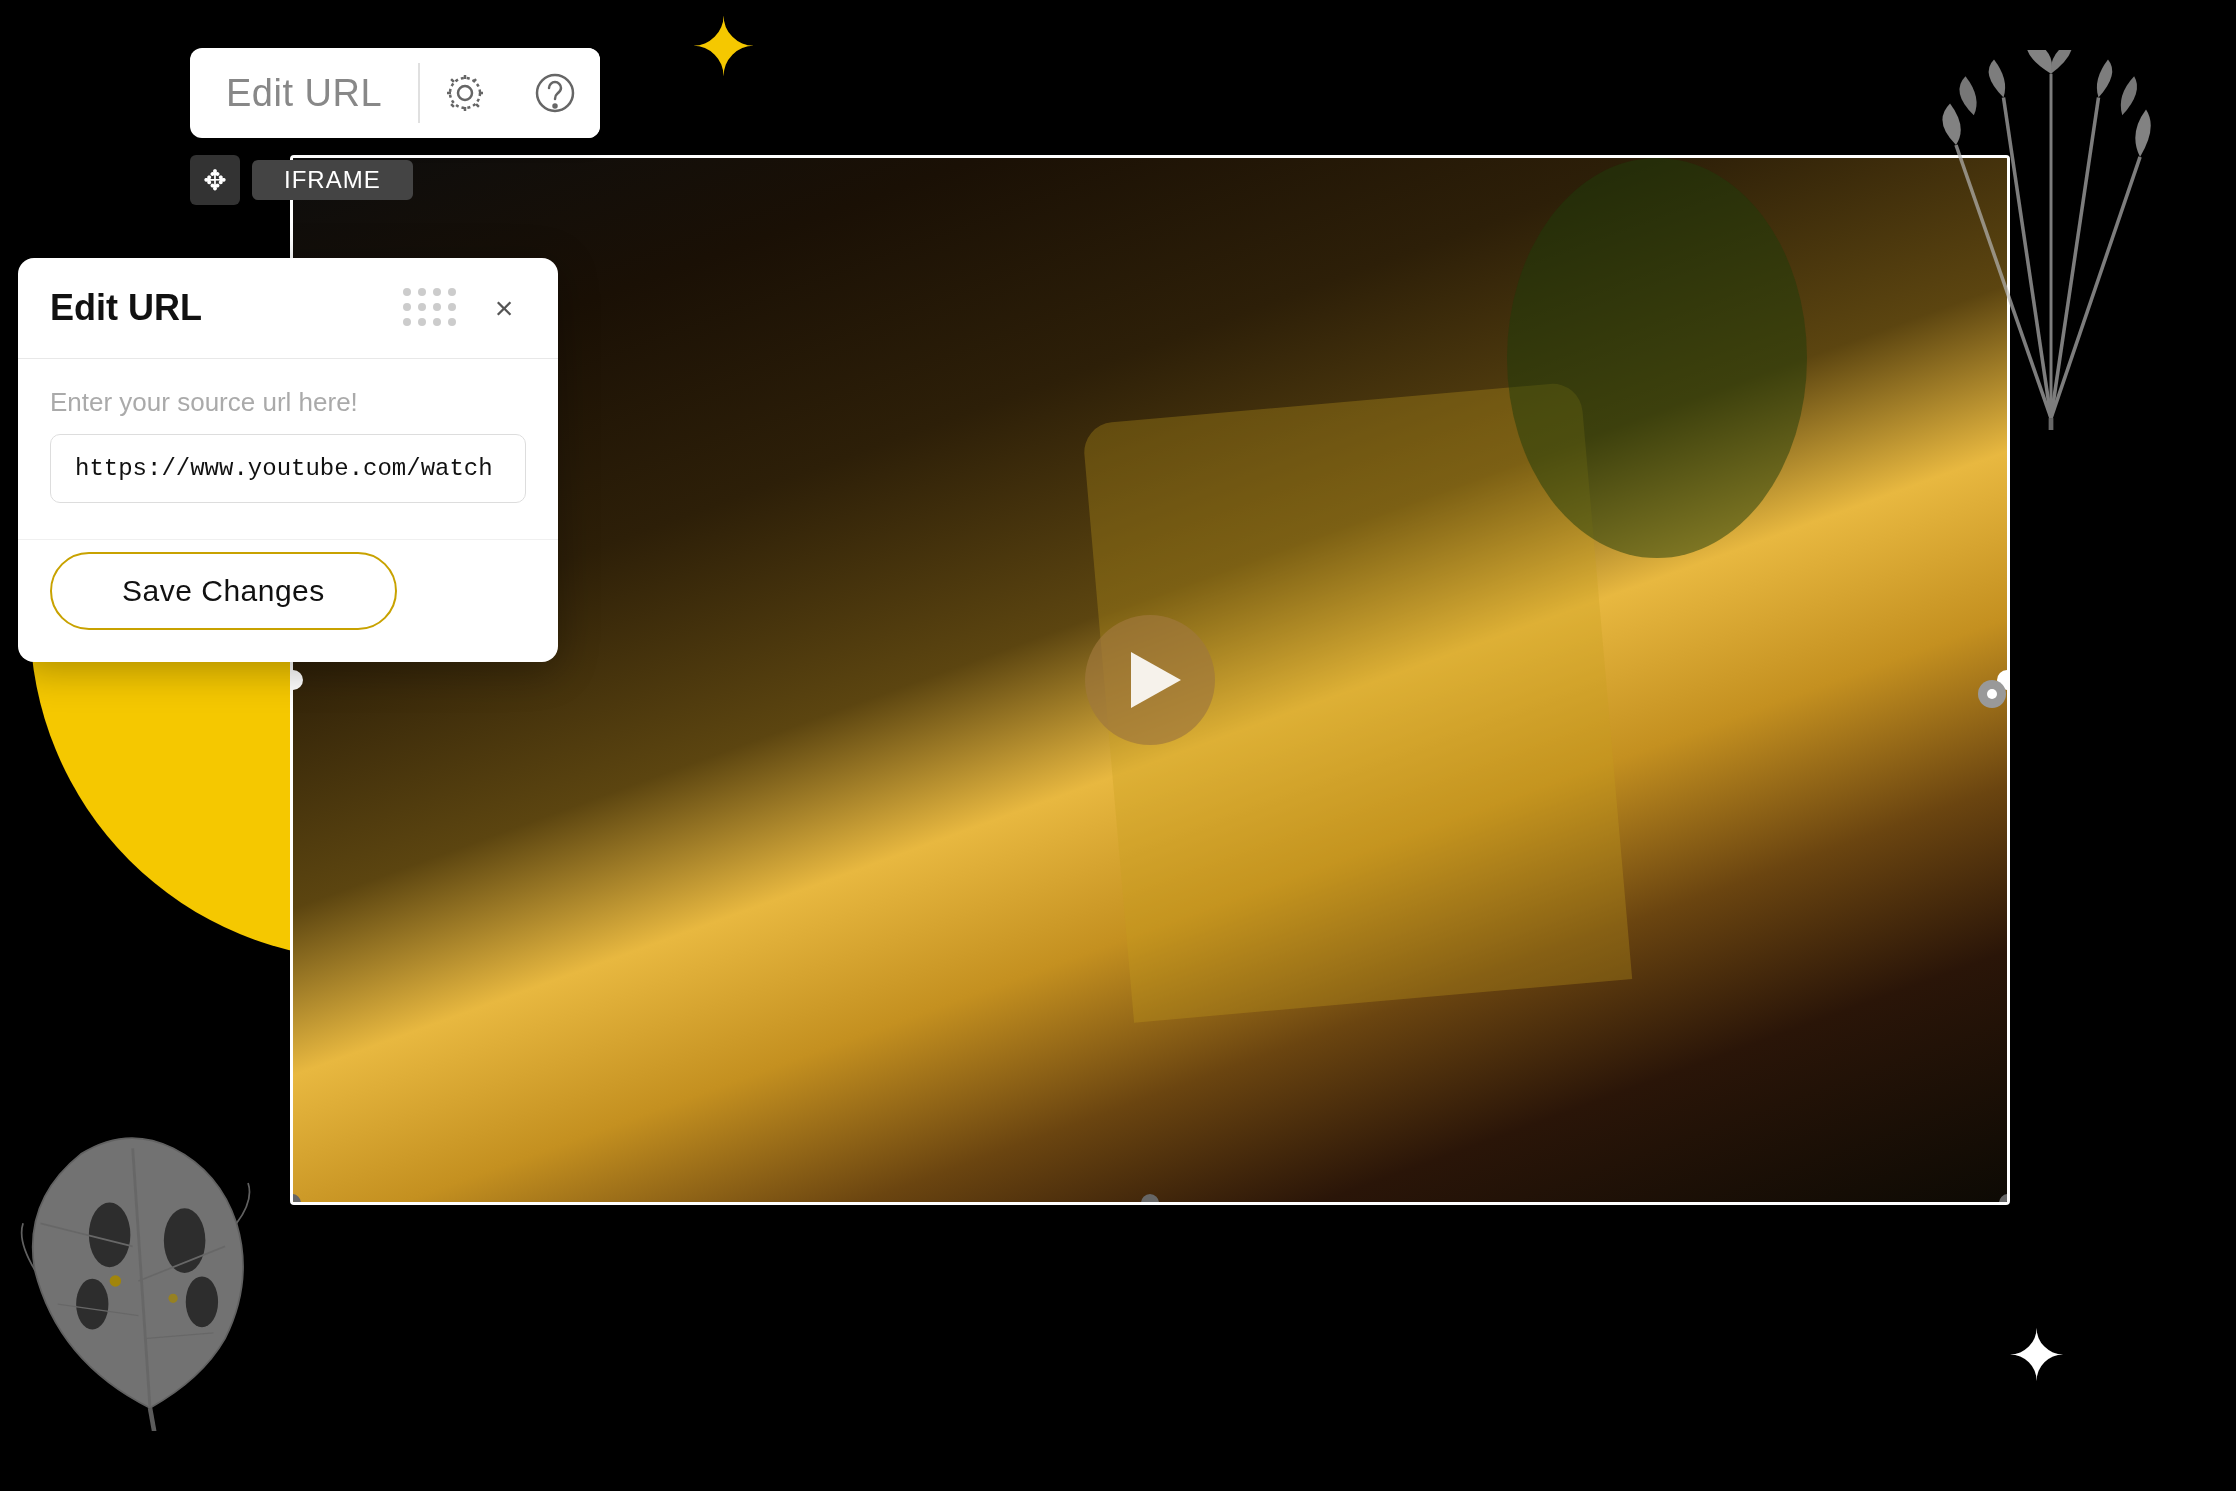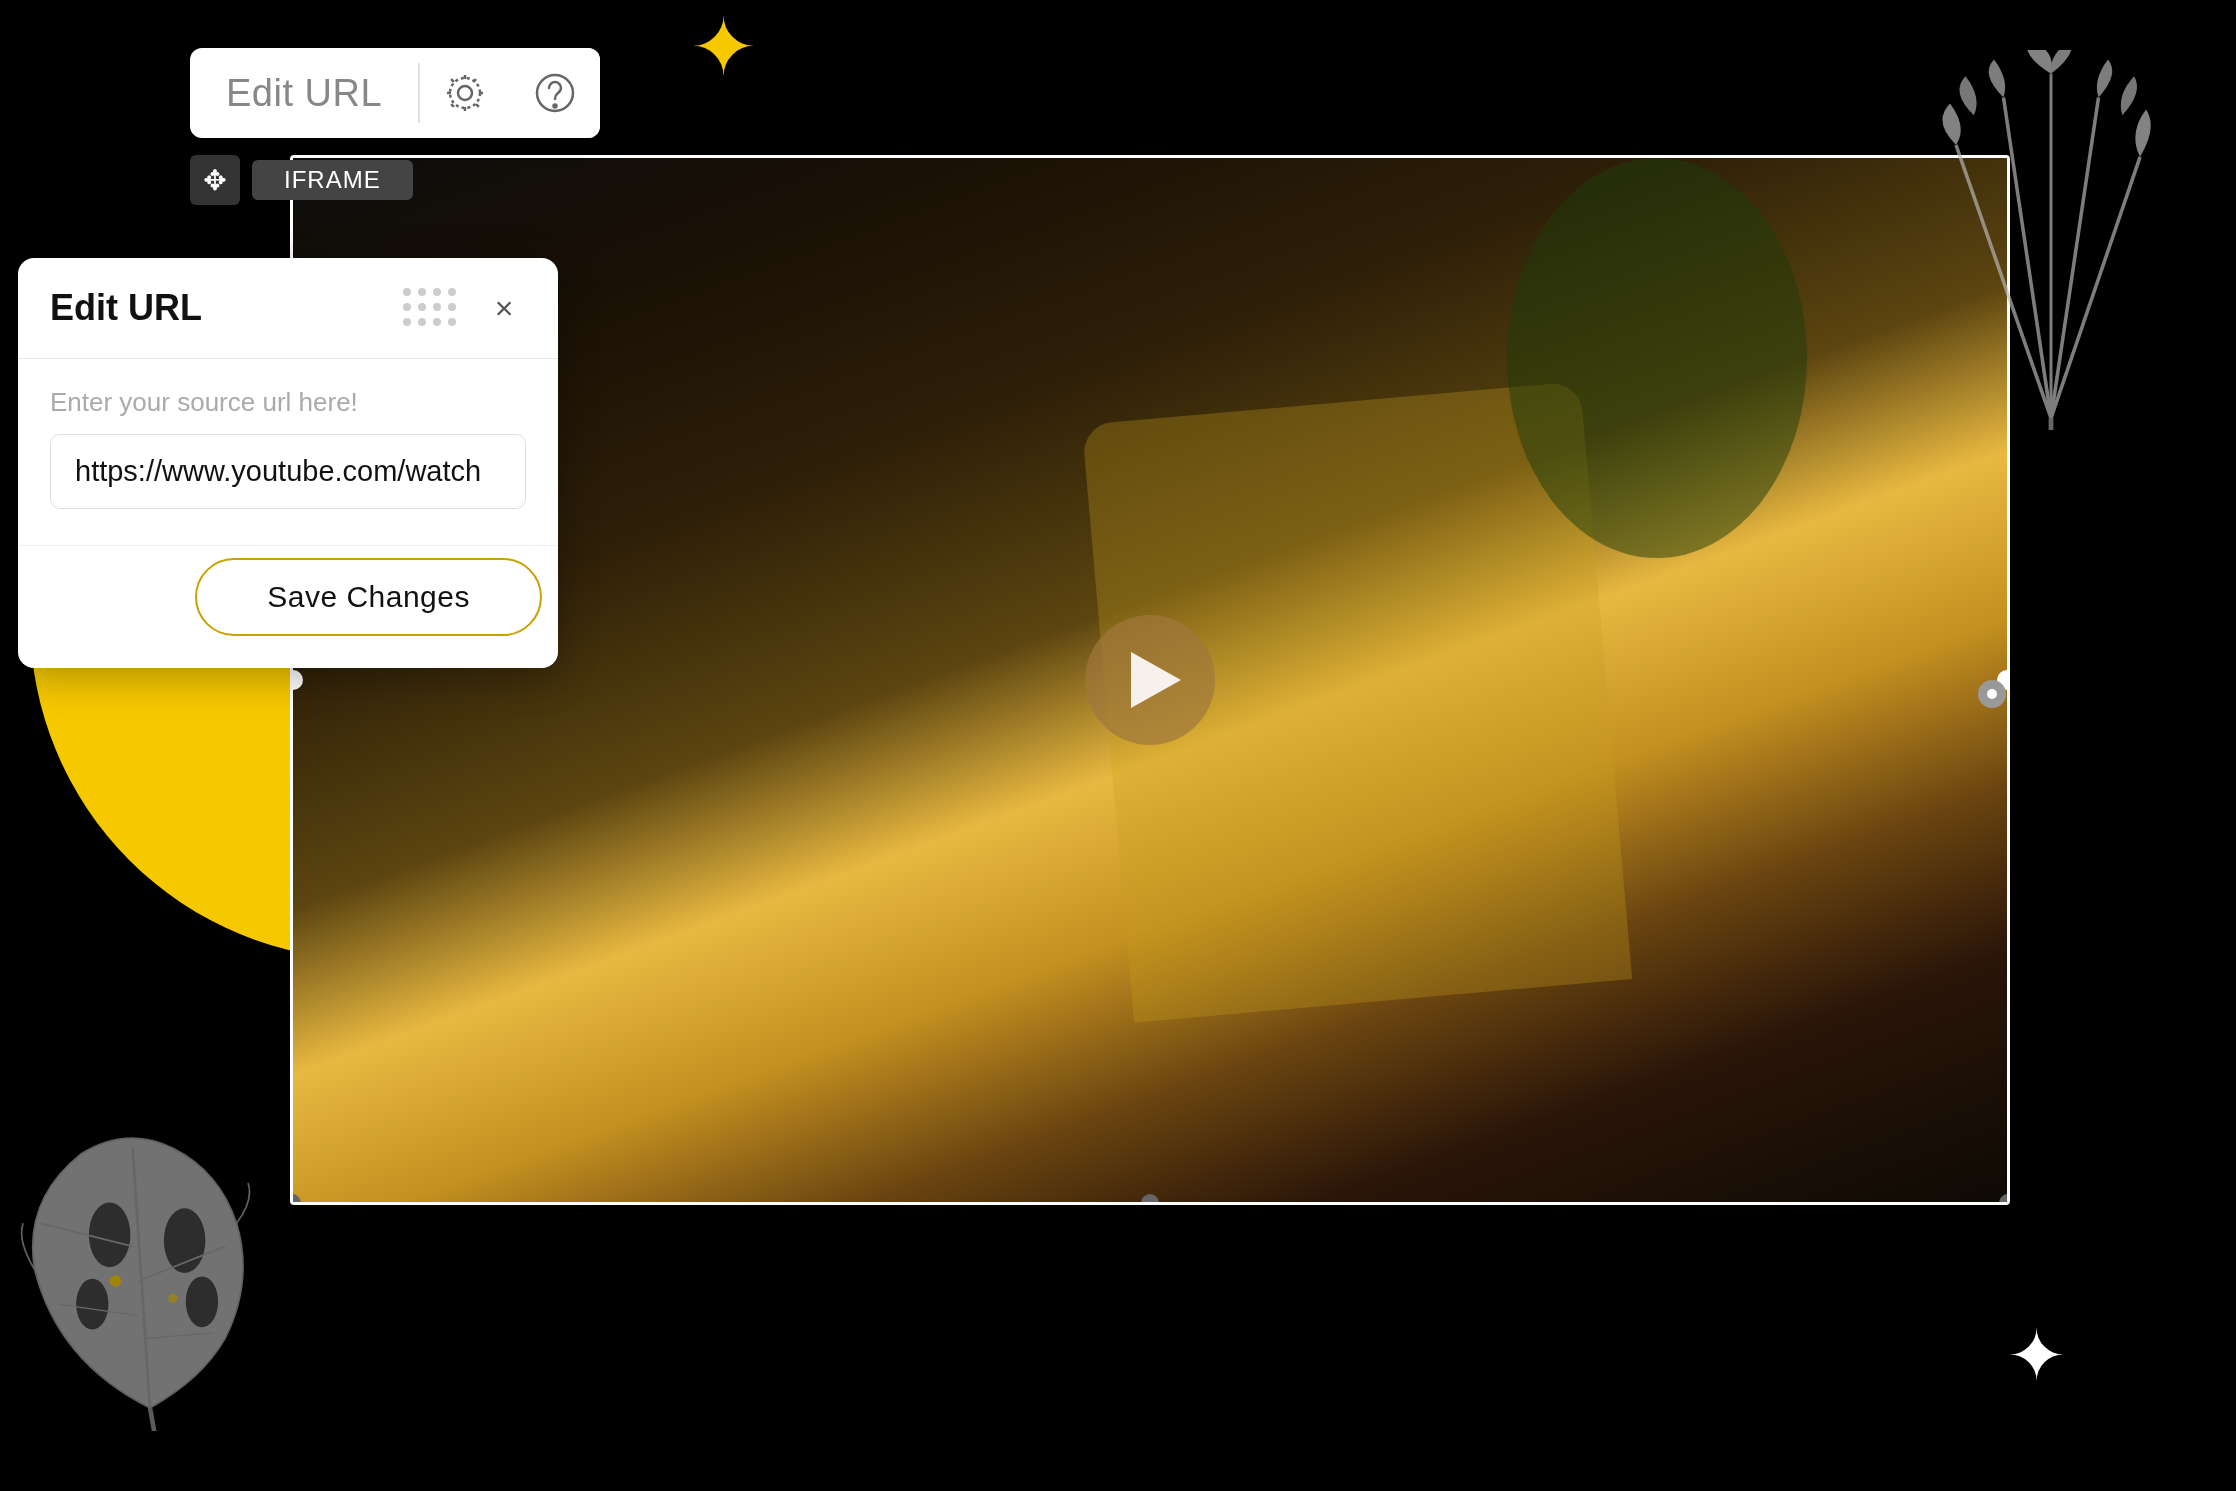--- a/index.html
+++ b/index.html
@@ -240,30 +240,30 @@
       font-size: 26px;
       color: #aaa;
       margin-bottom: 16px;
     }
 
     .url-input {
       width: 100%;
       padding: 20px 24px;
       border: 1.5px solid #ddd;
       border-radius: 10px;
-      font-size: 29px;
+      font-size: 24px;
       color: #111;
       outline: none;
-      font-family: Liberation Sans, sans-serif;
+      font-family: Liberation Mono, monospace;
     }
 
     .panel-footer {
-      padding: 12px 16px 32px;
-      display: flex;
-      justify-content: flex-end;
+      padding: 12px 32px 32px;
+      display: flex;
+      justify-content: flex-start;
       border-top: 1px solid #f0f0f0;
     }
 
     .save-btn {
       padding: 20px 70px;
       border: 2.5px solid #c8a200;
       border-radius: 50px;
       background: transparent;
       font-size: 30px;
       color: #111;

